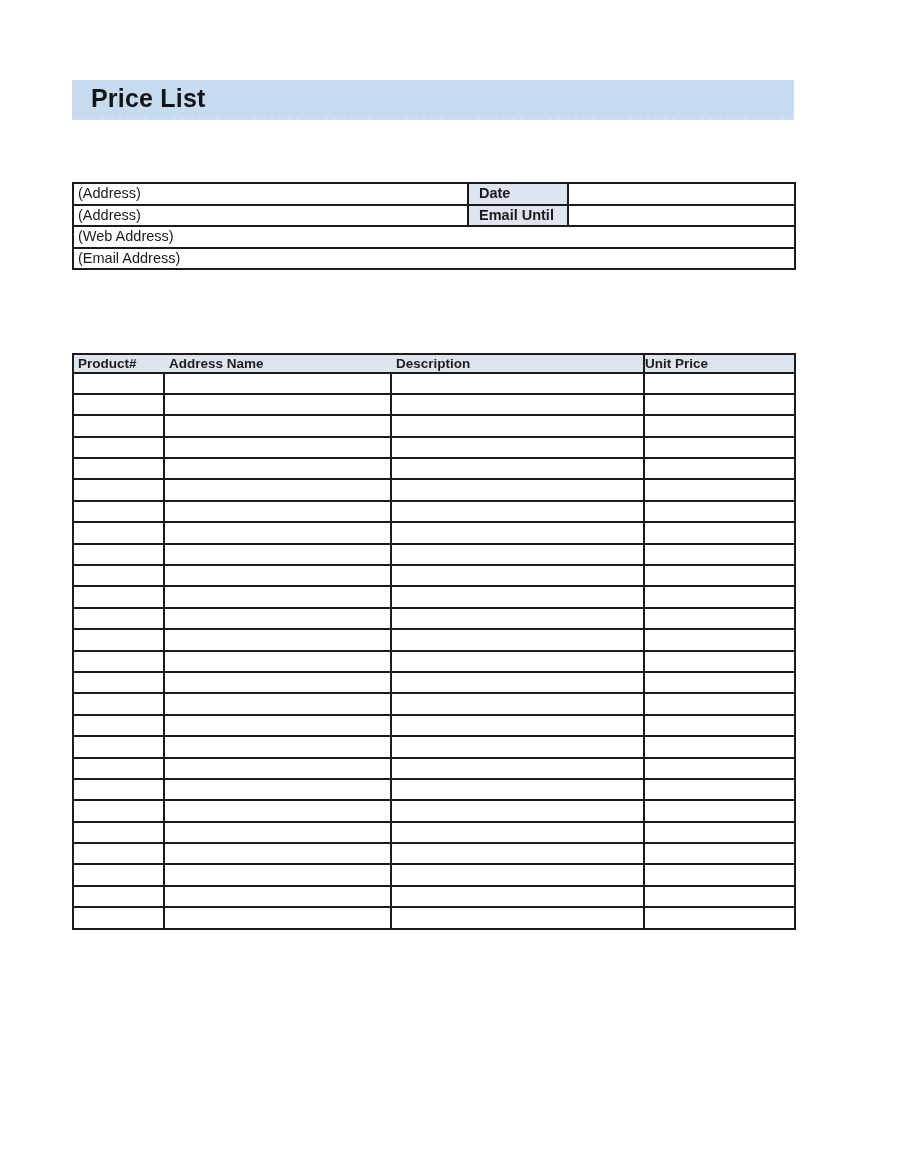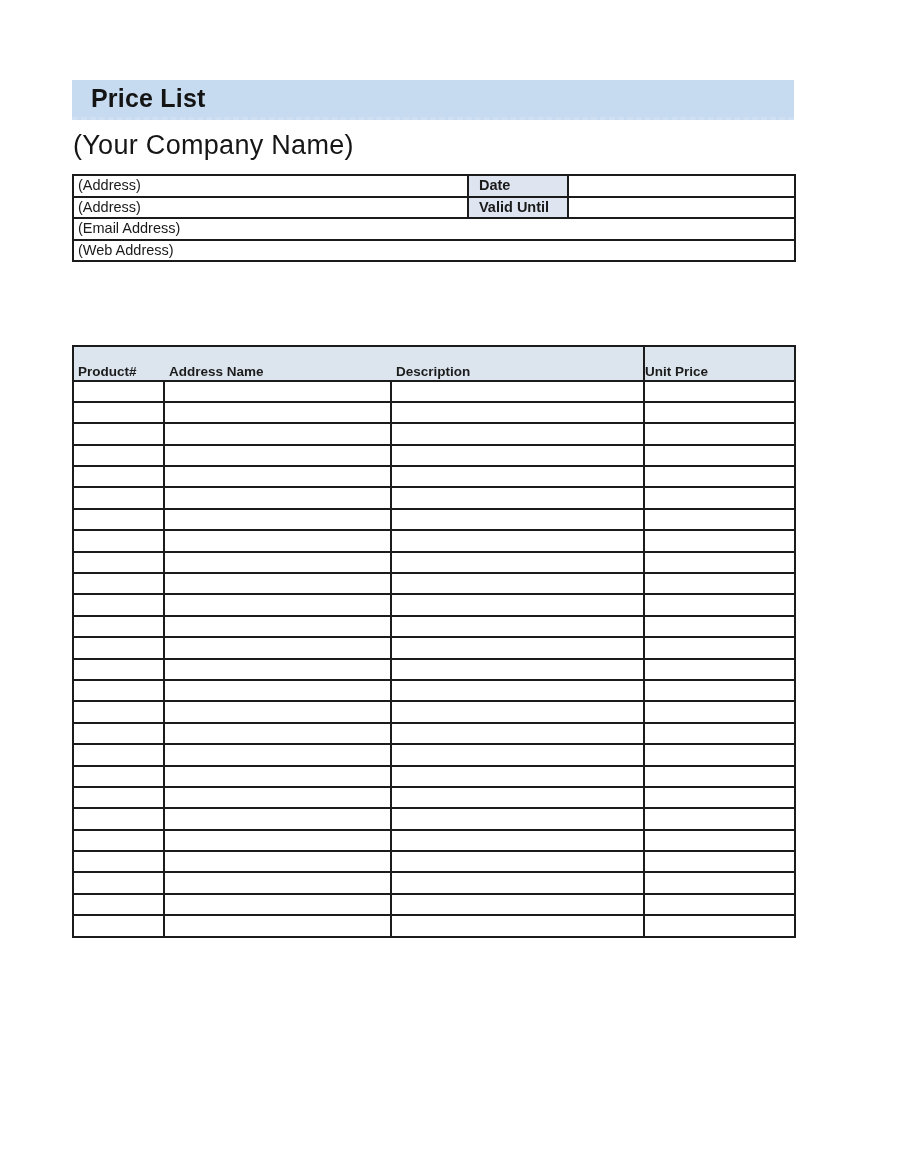--- a/index.html
+++ b/index.html
@@ -23,21 +23,21 @@
     display:flex;align-items:center;
     padding-left:19px;
   }
   .title-band .band-text{
     font-size:25px;font-weight:bold;color:#141414;letter-spacing:0.2px;
   }
   .company{
     position:absolute;left:73px;top:130px;
     font-size:27px;font-weight:400;color:#161616;letter-spacing:0.3px;
   }
-  table{border-collapse:collapse;table-layout:fixed;}
+  table{border-collapse:collapse;table-layout:fixed;margin-top:8px;}
   .info-table{
     position:absolute;left:72px;top:174px;width:722px;
   }
   .info-table td{
     border:2px solid var(--border);
     height:19.5px;
     padding:0 2px 0 4px;
     font-size:14.5px;
     line-height:1.05;
     vertical-align:middle;
@@ -52,64 +52,63 @@
     position:absolute;left:72px;top:345px;width:722px;
   }
   .product-table th{
     background:var(--header-bg);
     border-top:2px solid var(--border);
     border-bottom:2px solid var(--border);
     border-left:none;border-right:none;
     height:16.5px;
     font-size:13.5px;font-weight:bold;color:#1c1c1c;
     text-align:left;vertical-align:middle;
-    padding:16px 0 0 5px;
+    padding:0 0 0 5px;
     overflow:hidden;white-space:nowrap;
   }
   .product-table th.h0{border-left:2px solid var(--border);padding-left:4px;}
   .product-table th.h3{border-left:2px solid var(--border);border-right:2px solid var(--border);padding-left:0;}
   .product-table td{
     border:2px solid var(--border);
     height:19.4px;
     padding:0;
   }
 </style>
 </head>
 <body>
 
 <div class="page">
 
   <div class="title-band">
     <span class="band-text">Price List</span>
   </div>
 
-  <div class="company">(Your Company Name)</div>
 
   <table class="info-table">
     <colgroup>
       <col style="width:395px">
       <col style="width:100px">
       <col style="width:227px">
     </colgroup>
     <tbody>
       <tr>
         <td>(Address)</td>
         <td class="lbl">Date</td>
         <td></td>
       </tr>
       <tr>
         <td>(Address)</td>
-        <td class="lbl">Valid Until</td>
+        <td class="lbl">Email Until</td>
         <td></td>
       </tr>
       <tr>
+        <td colspan="3">(Web Address)</td>
+      </tr>
+      <tr>
         <td colspan="3">(Email Address)</td>
-      </tr>
-      <tr>
-        <td colspan="3">(Web Address)</td>
       </tr>
     </tbody>
   </table>
 
   <table class="product-table">
     <colgroup>
       <col style="width:91px">
       <col style="width:227px">
       <col style="width:253px">
       <col style="width:151px">

